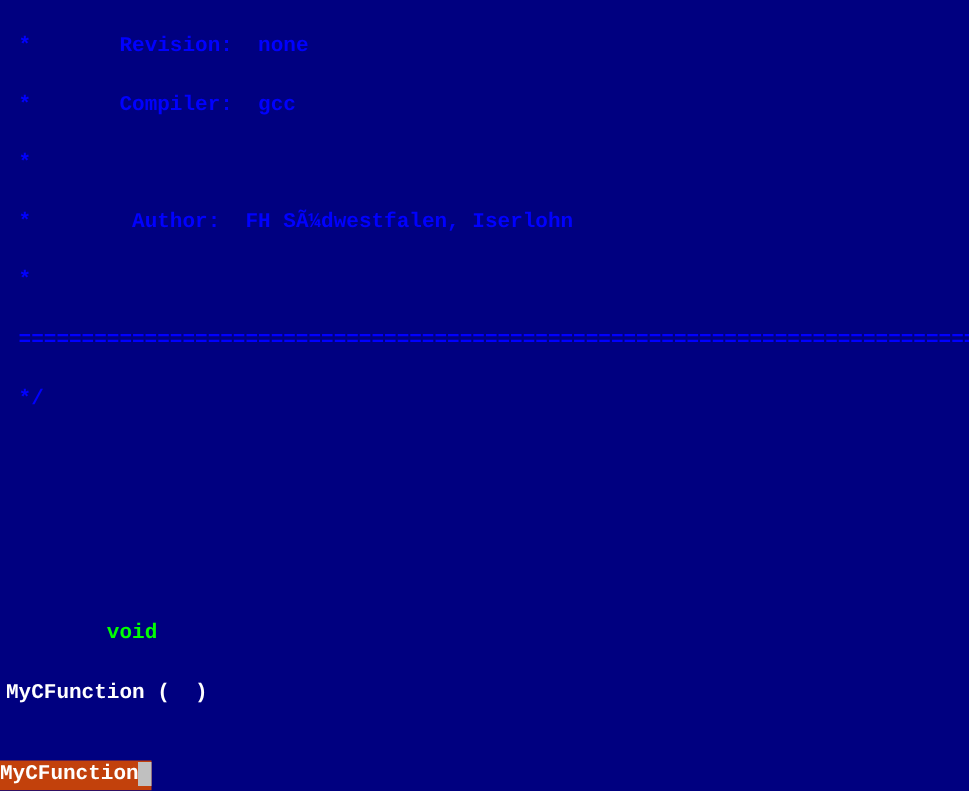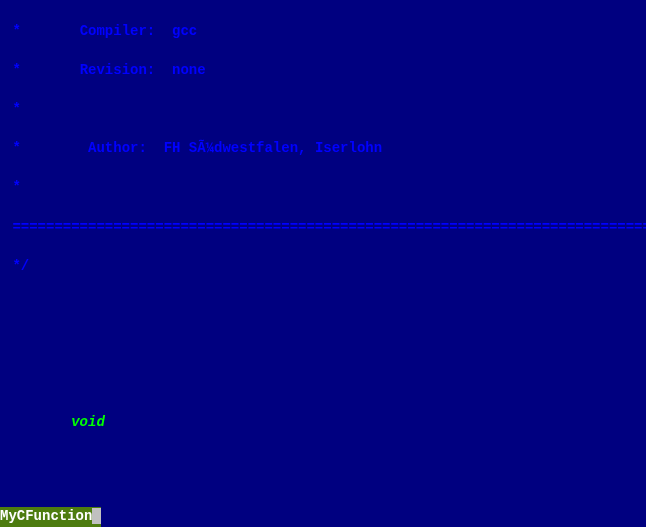--- a/index.html
+++ b/index.html
@@ -13,66 +13,67 @@
     height: 527px;
     overflow: hidden;
     position: relative;
   }
   .editor {
     padding: 2px 0 0 4px;
     white-space: pre;
   }
   .blue { color: #0000ff; }
   .white { color: #ffffff; }
-  .green { color: #00ff00; font-style: italic; }
+  .green { color: #00ff00; }
   .cmdline {
     position: absolute;
     bottom: 0;
     left: 0;
     right: 0;
     height: 20px;
     display: flex;
     align-items: center;
     font-weight: bold;
   }
   .prompt-label {
     background: #ffff00;
     color: #000000;
     padding: 0 2px 0 4px;
   }
   .prompt-value {
     color: #ffffff;
-    background: #4d7c0f;
+    background: #c2410c;
     padding-left: 0;
     text-align: right;
   }
   .cursor {
     display: inline-block;
     width: 9px;
     height: 16px;
     background: #c0c0c0;
     vertical-align: text-bottom;
   }
   .line { min-height: 19px; }
 </style>
 </head>
 <body>
 
 <div class="editor">
+<div class="line blue"><span> *</span>       <span>Revision:</span>  <span>none</span></div>
 <div class="line blue"><span> *</span>       <span>Compiler:</span>  <span>gcc</span></div>
-<div class="line blue"><span> *</span>       <span>Revision:</span>  <span>none</span></div>
 <div class="line blue"><span> *</span></div>
 <div class="line blue"><span> *</span>        <span>Author:</span>  <span>FH SÃ¼dwestfalen, Iserlohn</span></div>
 <div class="line blue"><span> *</span></div>
 <div class="line blue"><span> =====================================================================================</span></div>
 <div class="line blue"> <span>*/</span></div>
 <div class="line">&nbsp;</div>
 <div class="line">&nbsp;</div>
 <div class="line">&nbsp;</div>
 <div class="line">        <span class="green">void</span></div>
+<div class="line white"><span>MyCFunction (  )</span></div>
 
 
 
 
 
 
 
 
 
 

